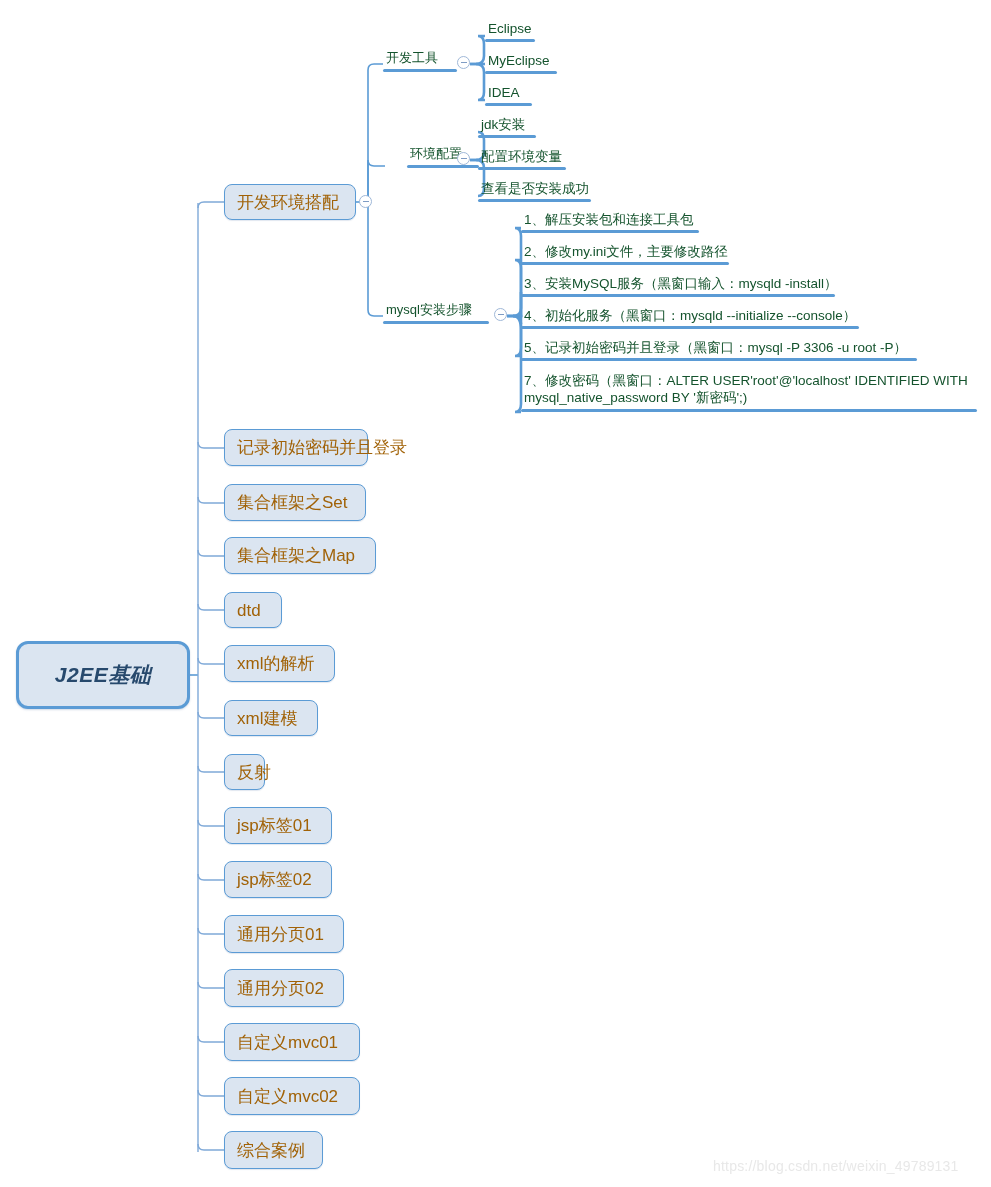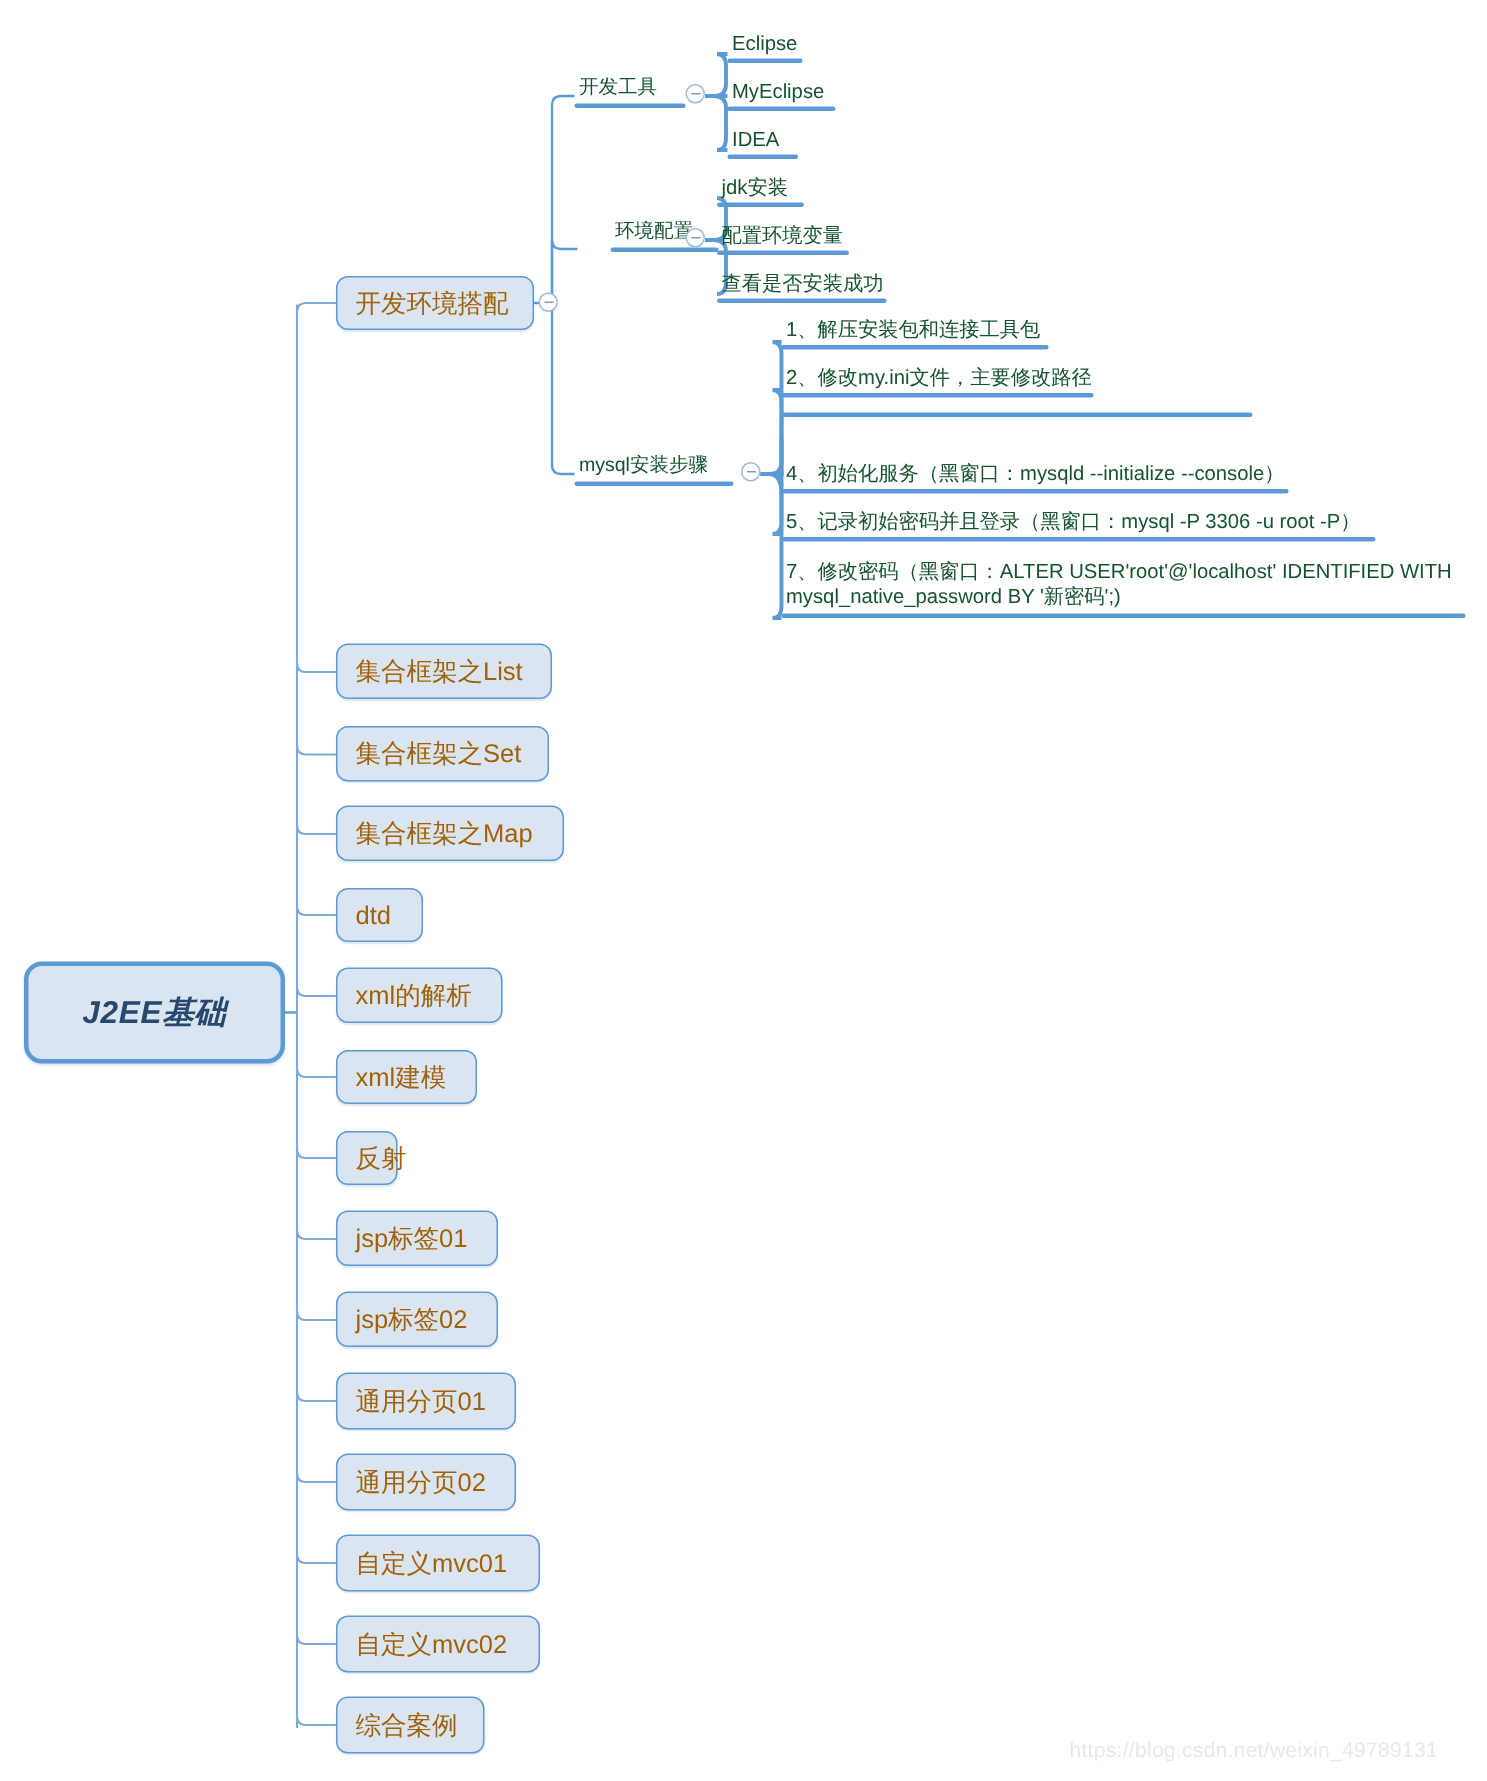--- a/index.html
+++ b/index.html
@@ -176,21 +176,21 @@
     <span class="root-label">J2EE基础</span>
   </div>
 
   <div class="collapse-icon" id="root-collapse" style="left: 359px; top: 195px;"></div>
 
   <div id="branches-layer">
       <div class="branch-box" style="left: 224px; top: 184px; width: 132px; height: 36px;">
         <span class="branch-label">开发环境搭配</span>
       </div>
       <div class="branch-box" style="left: 224px; top: 429px; width: 144px; height: 37px;">
-        <span class="branch-label">集合框架之List</span>
+        <span class="branch-label">记录初始密码并且登录</span>
       </div>
       <div class="branch-box" style="left: 224px; top: 484px; width: 142px; height: 37px;">
         <span class="branch-label">集合框架之Set</span>
       </div>
       <div class="branch-box" style="left: 224px; top: 537px; width: 152px; height: 37px;">
         <span class="branch-label">集合框架之Map</span>
       </div>
       <div class="branch-box" style="left: 224px; top: 592px; width: 58px; height: 36px;">
         <span class="branch-label">dtd</span>
       </div>
@@ -268,20 +268,21 @@
       <div class="collapse-icon" style="left: 494px; top: 308px;"></div>
       <div class="u-node lvl3" style="left: 521px; top: 211px;">
         <span class="u-text">1、解压安装包和连接工具包</span>
         <span class="u-bar" style="width: 178px;"></span>
       </div>
       <div class="u-node lvl3" style="left: 521px; top: 243px;">
         <span class="u-text">2、修改my.ini文件，主要修改路径</span>
         <span class="u-bar" style="width: 208px;"></span>
       </div>
       <div class="u-node lvl3" style="left: 521px; top: 275px;">
+        <span class="u-text">3、安装MySQL服务（黑窗口输入：mysqld -install）</span>
         <span class="u-bar" style="width: 314px;"></span>
       </div>
       <div class="u-node lvl3" style="left: 521px; top: 307px;">
         <span class="u-text">4、初始化服务（黑窗口：mysqld --initialize --console）</span>
         <span class="u-bar" style="width: 338px;"></span>
       </div>
       <div class="u-node lvl3" style="left: 521px; top: 339px;">
         <span class="u-text">5、记录初始密码并且登录（黑窗口：mysql -P 3306 -u root -P）</span>
         <span class="u-bar" style="width: 396px;"></span>
       </div>

